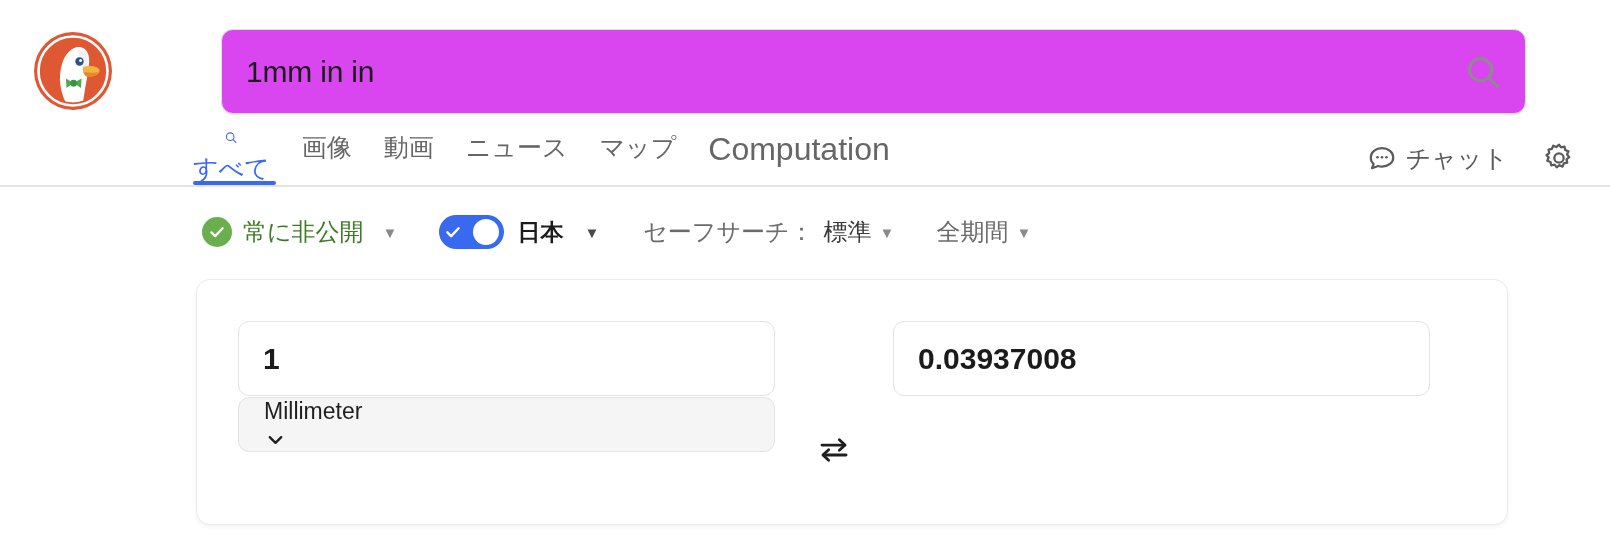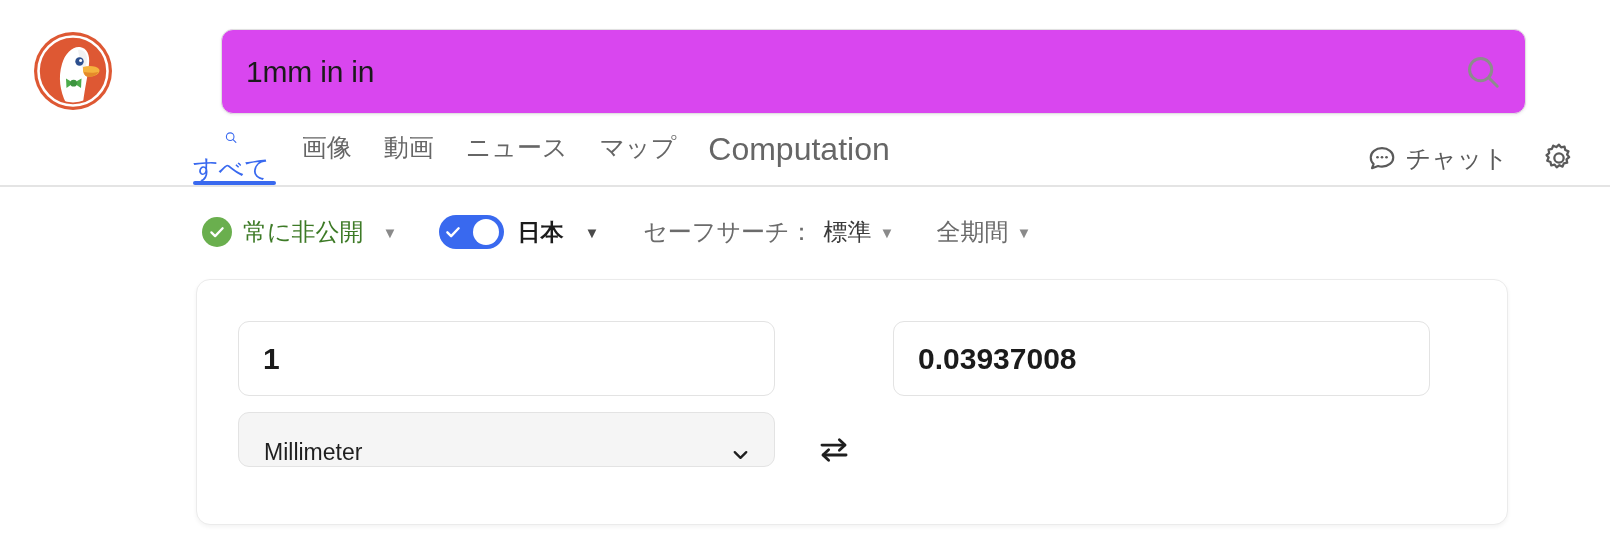--- a/index.html
+++ b/index.html
@@ -287,32 +287,33 @@
     border: 1px solid #e3e3e3;
     border-radius: 11px;
     font-family: "Liberation Sans", "DejaVu Sans", sans-serif;
     font-size: 30px;
     font-weight: 700;
     color: #1b1b1b;
     padding: 0 24px;
     outline: none;
   }
   .conv-select {
-    margin-top: 16px;
+    margin-top: 1px;
     width: 537px;
     height: 55px;
     box-sizing: border-box;
     background: #f5f5f5;
     border: 1px solid #e3e3e3;
     border-radius: 11px;
     display: flex;
-    align-items: flex-end;
+    align-items: flex-start;
     justify-content: space-between;
     padding: 0 22px 0 25px;
     cursor: pointer;
+    flex-direction: column;
   }
   .conv-select-label {
     font-size: 23px;
     color: #1f1f1f;
     white-space: nowrap;
   }
 </style>
 </head>
 <body>
 

